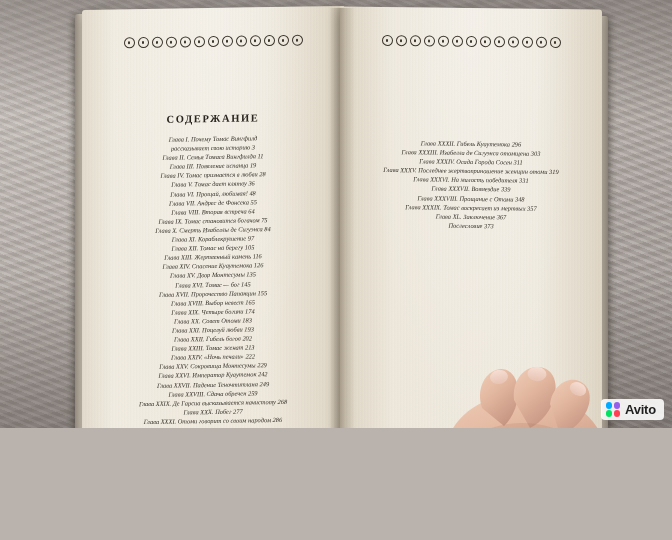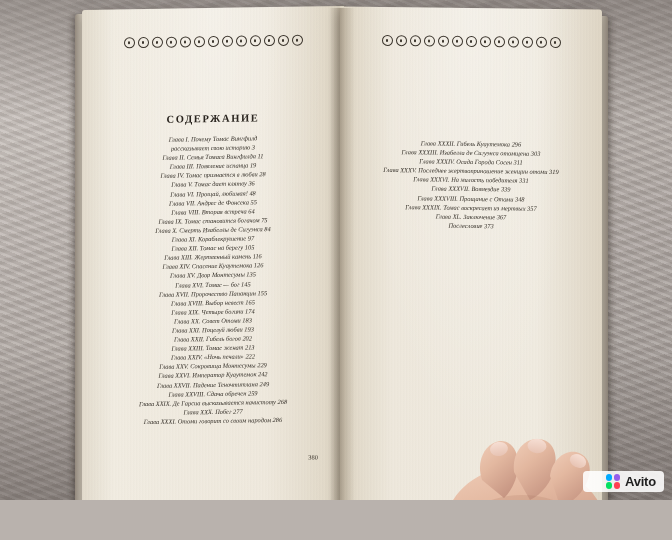--- a/index.html
+++ b/index.html
@@ -9,21 +9,21 @@
   body {
     width: 672px;
     height: 540px;
     overflow: hidden;
     font-family: "Liberation Serif", serif;
     background: #b9b2ad;
   }
   .photo {
     position: relative;
     width: 672px;
-    height: 500px;
+    height: 428px;
     overflow: hidden;
     background:
       radial-gradient(ellipse at 10% 10%, #d8d2cd 0%, #bdb6b1 40%, #a49d99 100%);
   }
   
   .bg-fabric {
     position: absolute;
     inset: 0;
     background:
       repeating-linear-gradient(22deg, rgba(255,255,255,0.12) 0px, rgba(255,255,255,0.12) 2px, rgba(0,0,0,0.05) 3px, rgba(0,0,0,0.04) 6px),
@@ -197,21 +197,21 @@
   
   .watermark {
     position: absolute;
     right: 8px;
     bottom: 8px;
     display: flex;
     align-items: center;
     gap: 4px;
     background: rgba(255,255,255,0.88);
     border-radius: 4px;
-    padding: 3px 8px 3px 23px;
+    padding: 3px 8px 3px 5px;
     z-index: 10;
   }
   .watermark .wm-text {
     font-family: "Liberation Sans", sans-serif;
     font-size: 13px;
     font-weight: bold;
     color: #1f1f1f;
     letter-spacing: -0.2px;
   }
   .wm-dots {

